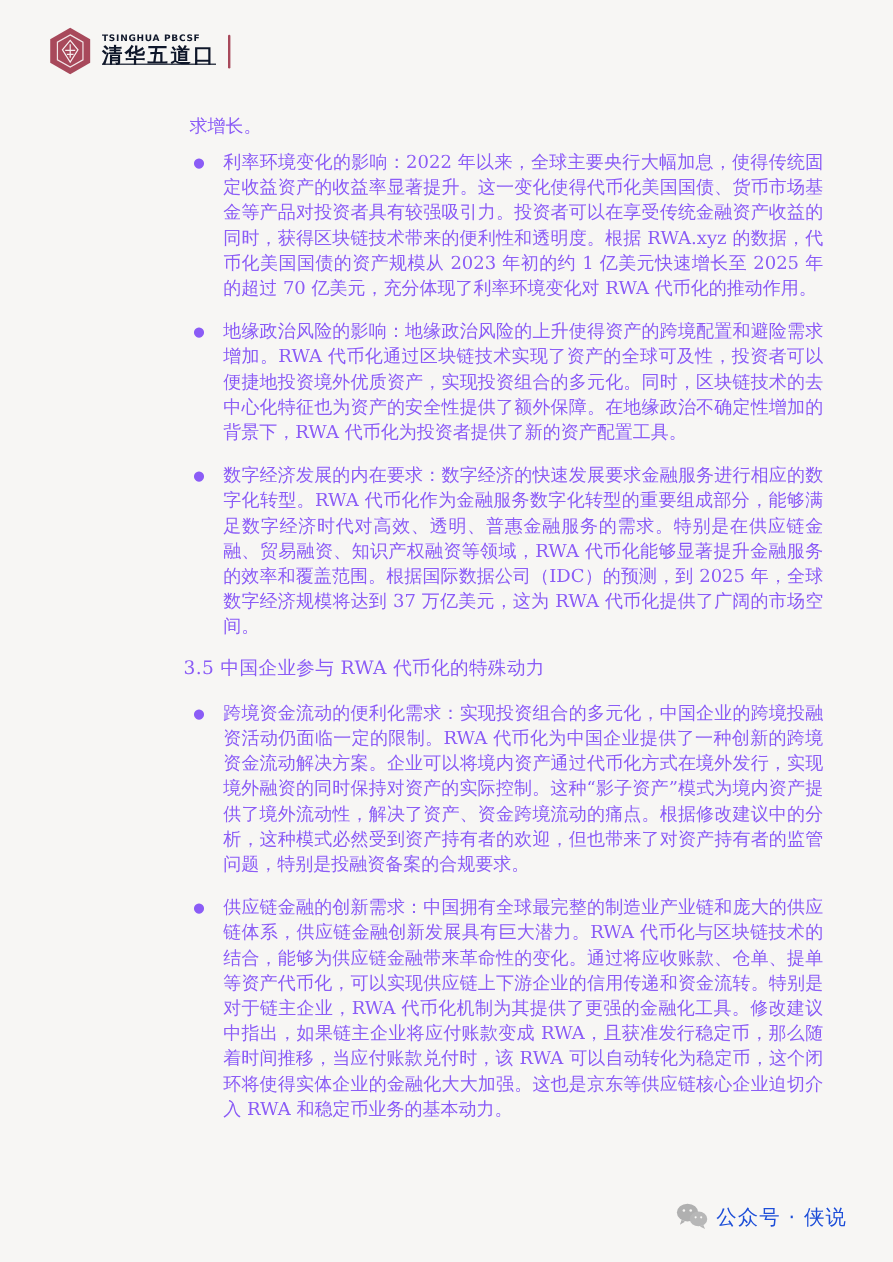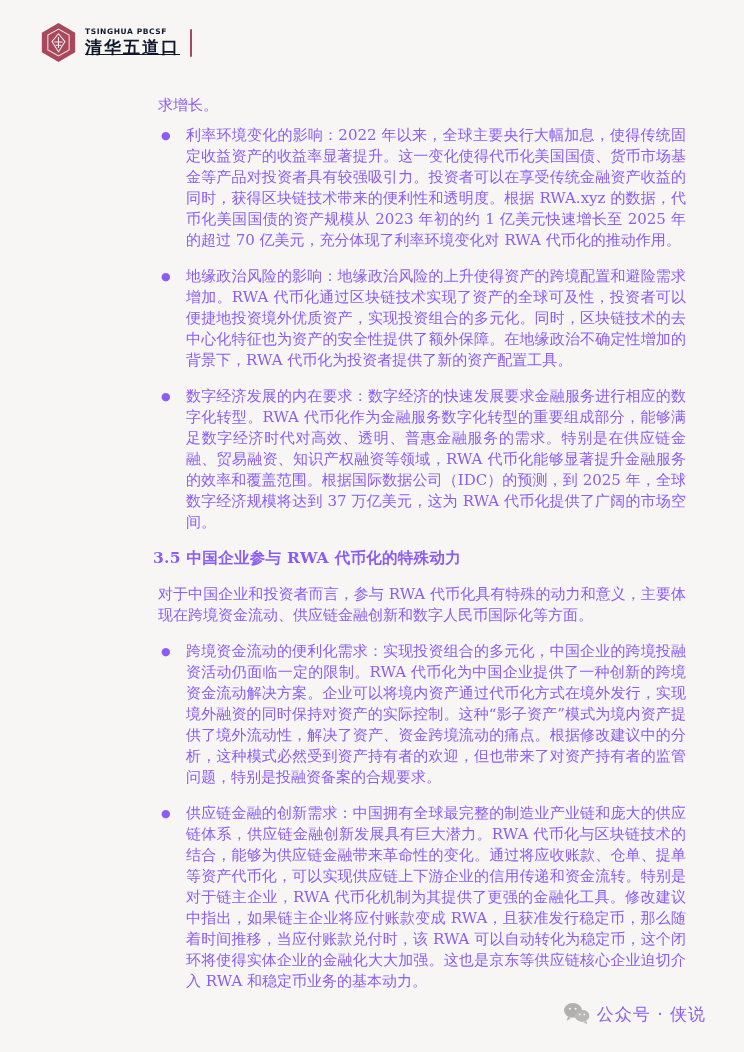--- a/index.html
+++ b/index.html
@@ -73,36 +73,36 @@
   li.bullet:last-child { margin-bottom: 0; }
   .bullet-marker {
     position: absolute;
     left: 3px;
     top: 0;
     font-size: 11px;
     line-height: 21px;
   }
   h3.section-heading {
     font-size: 15.5px;
-    font-weight: bold;
+    font-weight: normal;
     letter-spacing: 0.3px;
     margin: 14px 0 16px -5px;
     text-align: left;
   }
   .intro-para { margin-bottom: 15px; }
 
   
   .watermark {
     position: absolute;
     right: 38px;
     top: 1002px;
     display: flex;
     align-items: center;
     gap: 7px;
-    color: #8b5cf6;
+    color: #1d4ed8;
     font-family: "DejaVu Sans", "Liberation Sans", sans-serif;
     font-size: 17px;
     letter-spacing: 1px;
   }
   .watermark svg { display: block; }
 </style>
 </head>
 <body>
 
 <div class="page">
@@ -135,21 +135,20 @@
         <span>地缘政治风险的影响：地缘政治风险的上升使得资产的跨境配置和避险需求增加。RWA 代币化通过区块链技术实现了资产的全球可及性，投资者可以便捷地投资境外优质资产，实现投资组合的多元化。同时，区块链技术的去中心化特征也为资产的安全性提供了额外保障。在地缘政治不确定性增加的背景下，RWA 代币化为投资者提供了新的资产配置工具。</span>
       </li>
       <li class="bullet">
         <span class="bullet-marker">●</span>
         <span>数字经济发展的内在要求：数字经济的快速发展要求金融服务进行相应的数字化转型。RWA 代币化作为金融服务数字化转型的重要组成部分，能够满足数字经济时代对高效、透明、普惠金融服务的需求。特别是在供应链金融、贸易融资、知识产权融资等领域，RWA 代币化能够显著提升金融服务的效率和覆盖范围。根据国际数据公司（IDC）的预测，到 2025 年，全球数字经济规模将达到 37 万亿美元，这为 RWA 代币化提供了广阔的市场空间。</span>
       </li>
     </ul>
 
     <h3 class="section-heading">3.5 中国企业参与 RWA 代币化的特殊动力</h3>
 
-    <p class="intro-para">对于中国企业和投资者而言，参与 RWA 代币化具有特殊的动力和意义，主要体现在跨境资金流动、供应链金融创新和数字人民币国际化等方面。</p>
 
     <ul class="bullets">
       <li class="bullet">
         <span class="bullet-marker">●</span>
         <span>跨境资金流动的便利化需求：实现投资组合的多元化，中国企业的跨境投融资活动仍面临一定的限制。RWA 代币化为中国企业提供了一种创新的跨境资金流动解决方案。企业可以将境内资产通过代币化方式在境外发行，实现境外融资的同时保持对资产的实际控制。这种“影子资产”模式为境内资产提供了境外流动性，解决了资产、资金跨境流动的痛点。根据修改建议中的分析，这种模式必然受到资产持有者的欢迎，但也带来了对资产持有者的监管问题，特别是投融资备案的合规要求。</span>
       </li>
       <li class="bullet">
         <span class="bullet-marker">●</span>
         <span>供应链金融的创新需求：中国拥有全球最完整的制造业产业链和庞大的供应链体系，供应链金融创新发展具有巨大潜力。RWA 代币化与区块链技术的结合，能够为供应链金融带来革命性的变化。通过将应收账款、仓单、提单等资产代币化，可以实现供应链上下游企业的信用传递和资金流转。特别是对于链主企业，RWA 代币化机制为其提供了更强的金融化工具。修改建议中指出，如果链主企业将应付账款变成 RWA，且获准发行稳定币，那么随着时间推移，当应付账款兑付时，该 RWA 可以自动转化为稳定币，这个闭环将使得实体企业的金融化大大加强。这也是京东等供应链核心企业迫切介入 RWA 和稳定币业务的基本动力。</span>
       </li>

